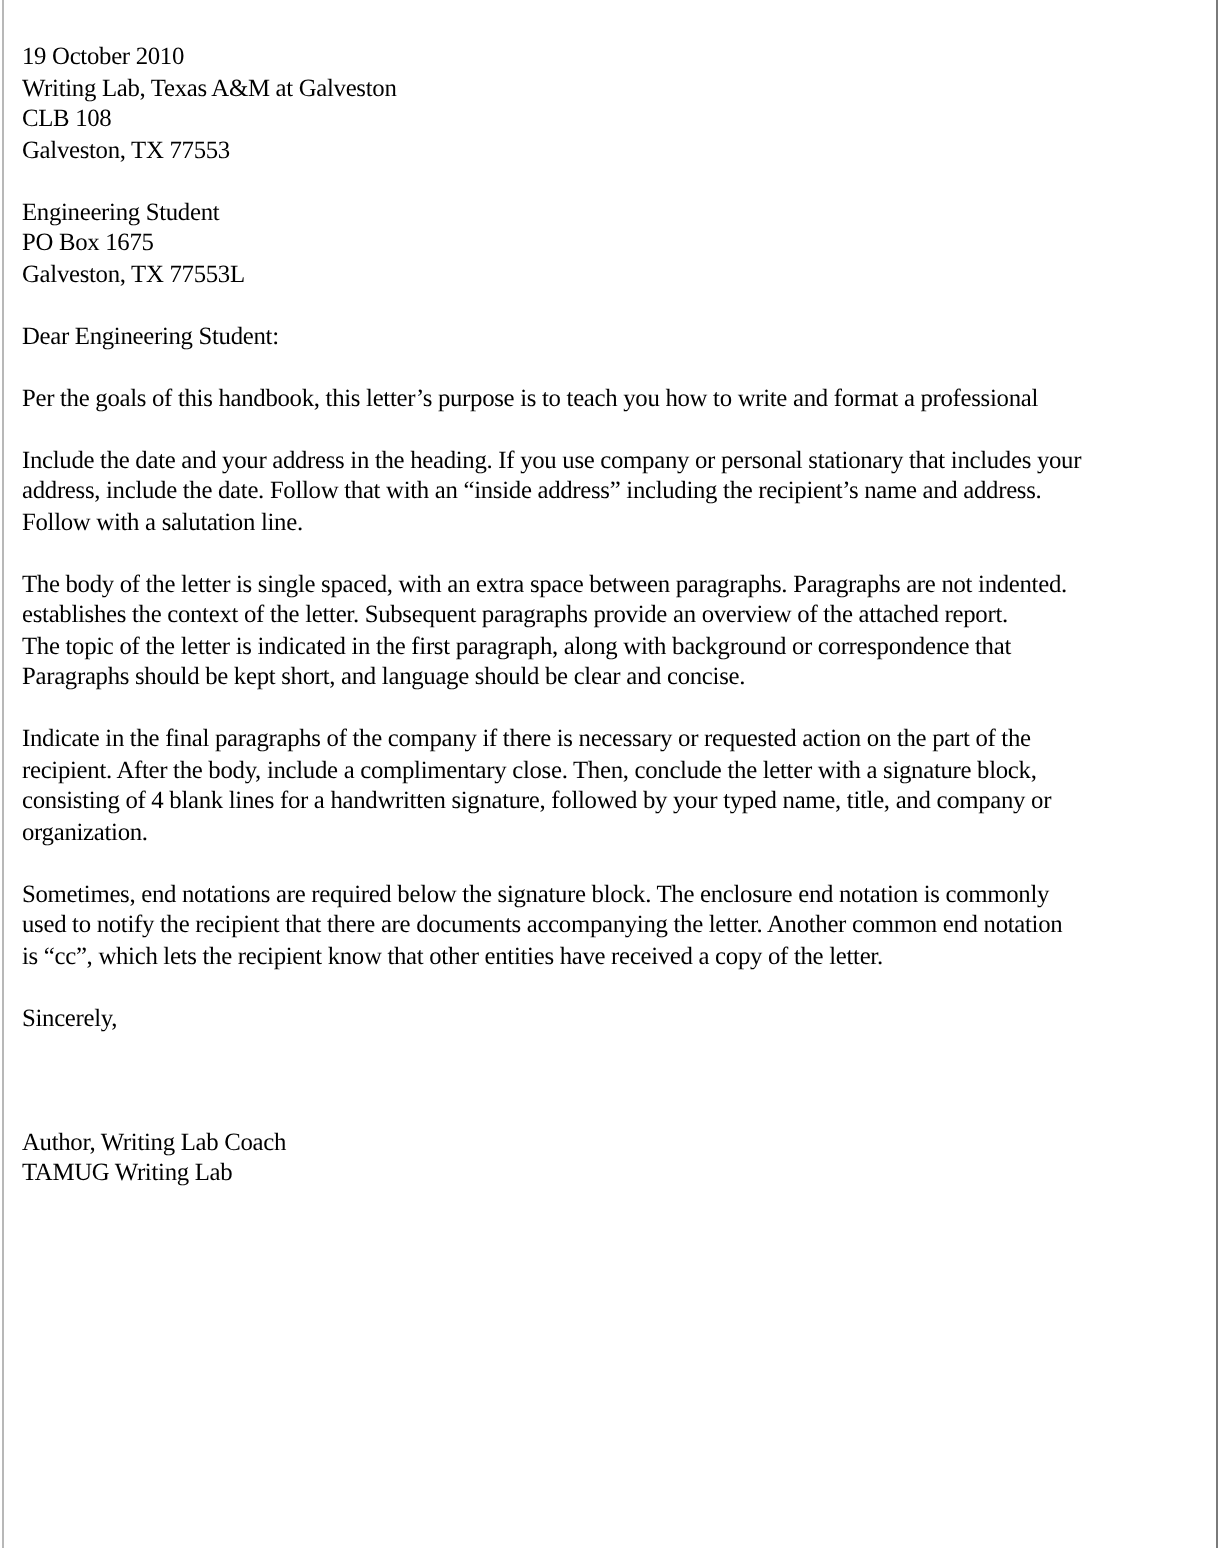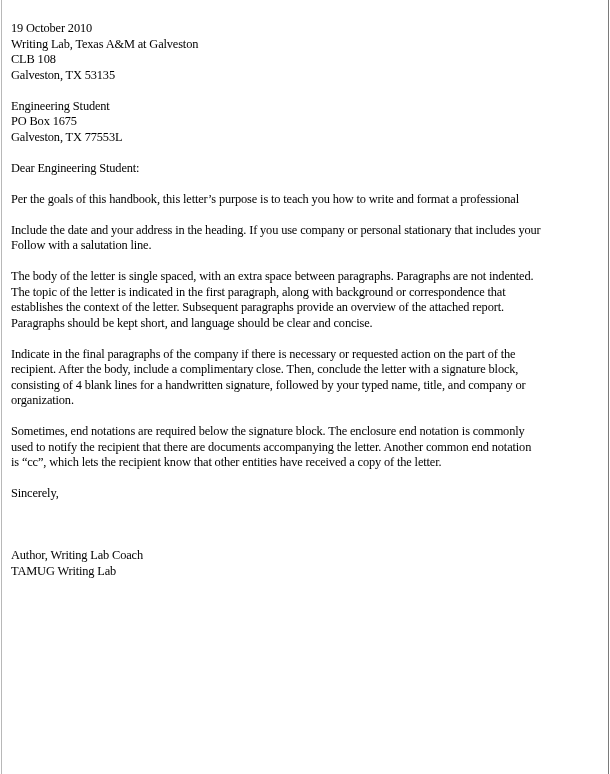--- a/index.html
+++ b/index.html
@@ -77,21 +77,21 @@
 <div class="page">
   <div class="border-left"></div>
   <div class="border-right"></div>
 
   <div class="letter">
 
     <div>
       <span class="line">19 October 2010</span>
       <span class="line">Writing Lab, Texas A&amp;M  at Galveston</span>
       <span class="line">CLB  108</span>
-      <span class="line">Galveston, TX  53135</span>
+      <span class="line">Galveston, TX  77553</span>
     </div>
 
     <span class="blank"></span>
 
     <div>
       <span class="line">Engineering Student</span>
       <span class="line">PO Box  1675</span>
       <span class="line">Galveston, TX  77553L</span>
     </div>
 
@@ -102,28 +102,29 @@
     <span class="blank"></span>
 
     <div>
       <div class="para">
         <span class="line">Per the goals of this handbook, this letter’s purpose is to teach you how to write  and format  a professional</span>
       </div>
       <span class="blank"></span>
 
       <div class="para">
         <span class="line">Include the date and your address in the heading. If you use company or personal stationary that includes your</span>
+        <span class="line">address, include the date. Follow that with an “inside address” including the recipient’s name and address.</span>
         <span class="line">Follow with a salutation line.</span>
       </div>
       <span class="blank"></span>
 
       <div class="para">
         <span class="line">The body of the letter is single spaced, with an extra  space between paragraphs. Paragraphs are not indented.</span>
+        <span class="line">establishes the context of the letter.  Subsequent paragraphs provide an overview of the attached report.</span>
         <span class="line">The topic of the letter is indicated in the first paragraph, along with background or correspondence that</span>
-        <span class="line">establishes the context of the letter.  Subsequent paragraphs provide an overview of the attached report.</span>
         <span class="line">Paragraphs should be kept short, and language should be clear and concise.</span>
       </div>
       <span class="blank"></span>
 
       <div class="para">
         <span class="line">Indicate in the final paragraphs of the company if there is necessary or requested action on the part of the</span>
         <span class="line">recipient. After the body, include a complimentary  close. Then, conclude the letter with a signature block,</span>
         <span class="line">consisting of 4 blank lines for a handwritten signature, followed by your typed name, title, and company or</span>
         <span class="line">organization.</span>
       </div>

